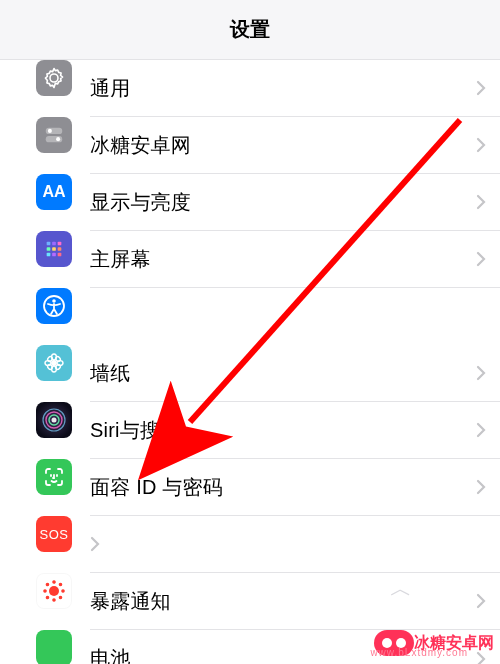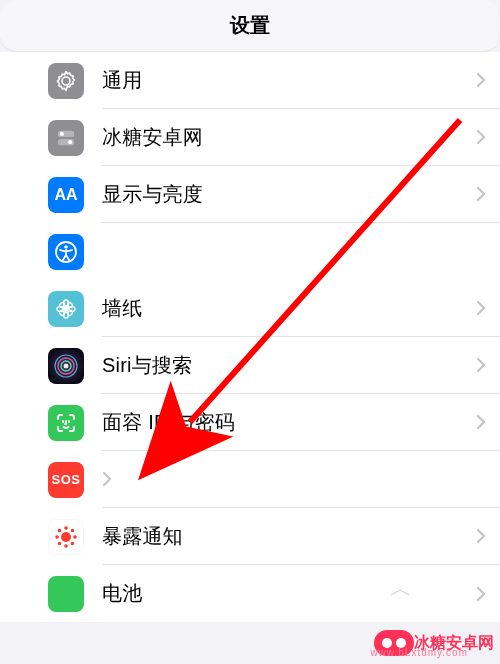--- a/index.html
+++ b/index.html
@@ -5,41 +5,38 @@
     * { margin: 0; padding: 0; box-sizing: border-box; }
     body {
       width: 500px;
       height: 664px;
       font-family: -apple-system, "PingFang SC", "Helvetica Neue", sans-serif;
       background: #f2f2f7;
       overflow: hidden;
       position: relative;
     }
     .header {
-      height: 52px;
+      height: 60px;
       display: flex;
       align-items: center;
       justify-content: center;
       background: #f6f6f8;
       border-bottom: 1px solid #e3e3e6;
-      border-radius: 16px;
     }
     .header-title {
       font-size: 20px;
       font-weight: 600;
       color: #000;
     }
     .list { background: #fff; }
     .row {
       display: flex;
-      align-items: center;
-      padding-left: 18px;
+      padding-left: 36px;
       min-height: 57px;
       position: relative;
-      margin-left: 30px;
     }
     .row .icon-wrap {
       width: 36px;
       height: 36px;
       border-radius: 8px;
       flex: 0 0 36px;
       margin-right: 18px;
       display: flex;
       align-items: center;
       justify-content: center;
@@ -66,21 +63,21 @@
     
     .bg-gray   { background:#8e8e93; }
     .bg-blue   { background:#007aff; }
     .bg-purple { background:#5756ce; }
     .bg-cyan   { background:#54c1d6; }
     .bg-green  { background:#34c759; }
     .bg-red    { background:#ff3b30; }
     .bg-siri   { background: radial-gradient(circle at 50% 50%, #3b3158, #0b0b18 75%); }
     .bg-redsoft{ background:#fff; box-shadow: inset 0 0 0 1px rgba(0,0,0,0.03); }
     .bg-battery{ background:#34c759; }
-    .sos-txt { color:#fff; font-weight:700; font-size:13px; letter-spacing:0.5px; }
+    .sos-txt { color:#fff; font-weight:400; font-size:13px; letter-spacing:0.5px; }
     .aa-txt  { color:#fff; font-weight:700; font-size:16px; }
 
     
     .arrow-overlay {
       position: absolute;
       left: 0; top: 0;
       pointer-events: none;
     }
 
     
@@ -166,20 +163,41 @@
       <span class="aa-txt">AA</span>
     </div>
     <div class="row-main">
       <div class="row-label">显示与亮度</div>
       <svg class="chevron" width="10" height="16" viewBox="0 0 10 16">
           <path d="M2 2l6 6-6 6" stroke="currentColor" stroke-width="2.2" fill="none" stroke-linecap="round"></path>
         </svg>
     </div>
   </div>
 
+  <div class="row">
+    <div class="icon-wrap bg-purple">
+      <svg width="22" height="22" viewBox="0 0 24 24">
+        <rect x="4" y="4" width="4" height="4" rx="1" fill="#6fb1ff"></rect>
+          <rect x="10" y="4" width="4" height="4" rx="1" fill="#9b6bff"></rect>
+          <rect x="16" y="4" width="4" height="4" rx="1" fill="#ff6bd0"></rect>
+        <rect x="4" y="10" width="4" height="4" rx="1" fill="#6bffb5"></rect>
+          <rect x="10" y="10" width="4" height="4" rx="1" fill="#ffd56b"></rect>
+          <rect x="16" y="10" width="4" height="4" rx="1" fill="#ff8a6b"></rect>
+        <rect x="4" y="16" width="4" height="4" rx="1" fill="#6be3ff"></rect>
+          <rect x="10" y="16" width="4" height="4" rx="1" fill="#b46bff"></rect>
+          <rect x="16" y="16" width="4" height="4" rx="1" fill="#ff6b8a"></rect>
+      </svg>
+    </div>
+    <div class="row-main">
+      <div class="row-label">主屏幕</div>
+      <svg class="chevron" width="10" height="16" viewBox="0 0 10 16">
+          <path d="M2 2l6 6-6 6" stroke="currentColor" stroke-width="2.2" fill="none" stroke-linecap="round"></path>
+        </svg>
+    </div>
+  </div>
 
   <div class="row">
     <div class="icon-wrap bg-blue">
       <svg width="24" height="24" viewBox="0 0 24 24">
           <circle cx="12" cy="12" r="10" fill="none" stroke="#fff" stroke-width="1.8"></circle>
           <circle cx="12" cy="7" r="1.8" fill="#fff"></circle>
           <path d="M6 10c4 1.5 8 1.5 12 0M12 10v5m0 0l-3 5m3-5l3 5" stroke="#fff" stroke-width="1.8" stroke-linecap="round"></path>
         </svg>
     </div>
   </div>

